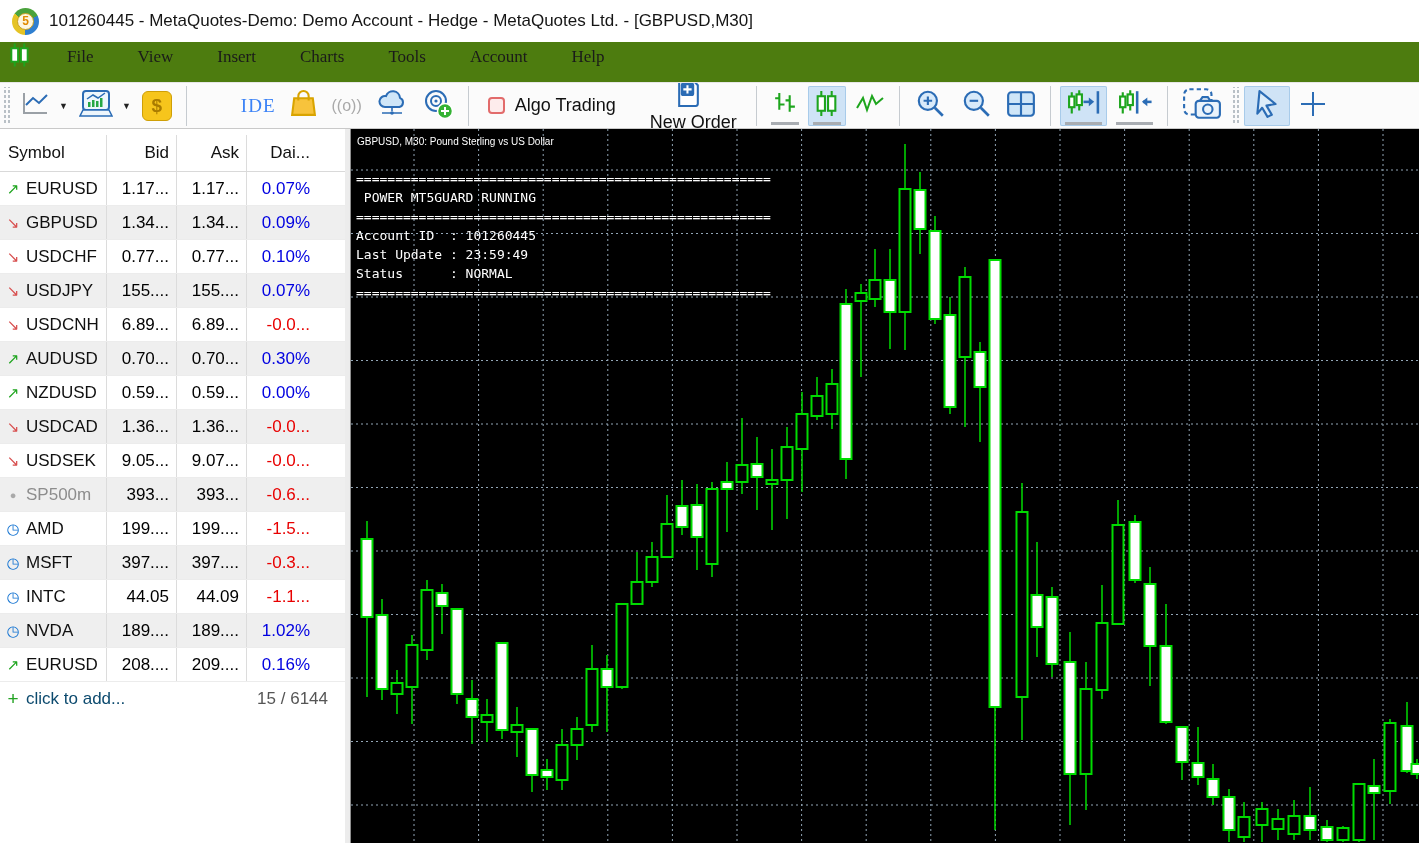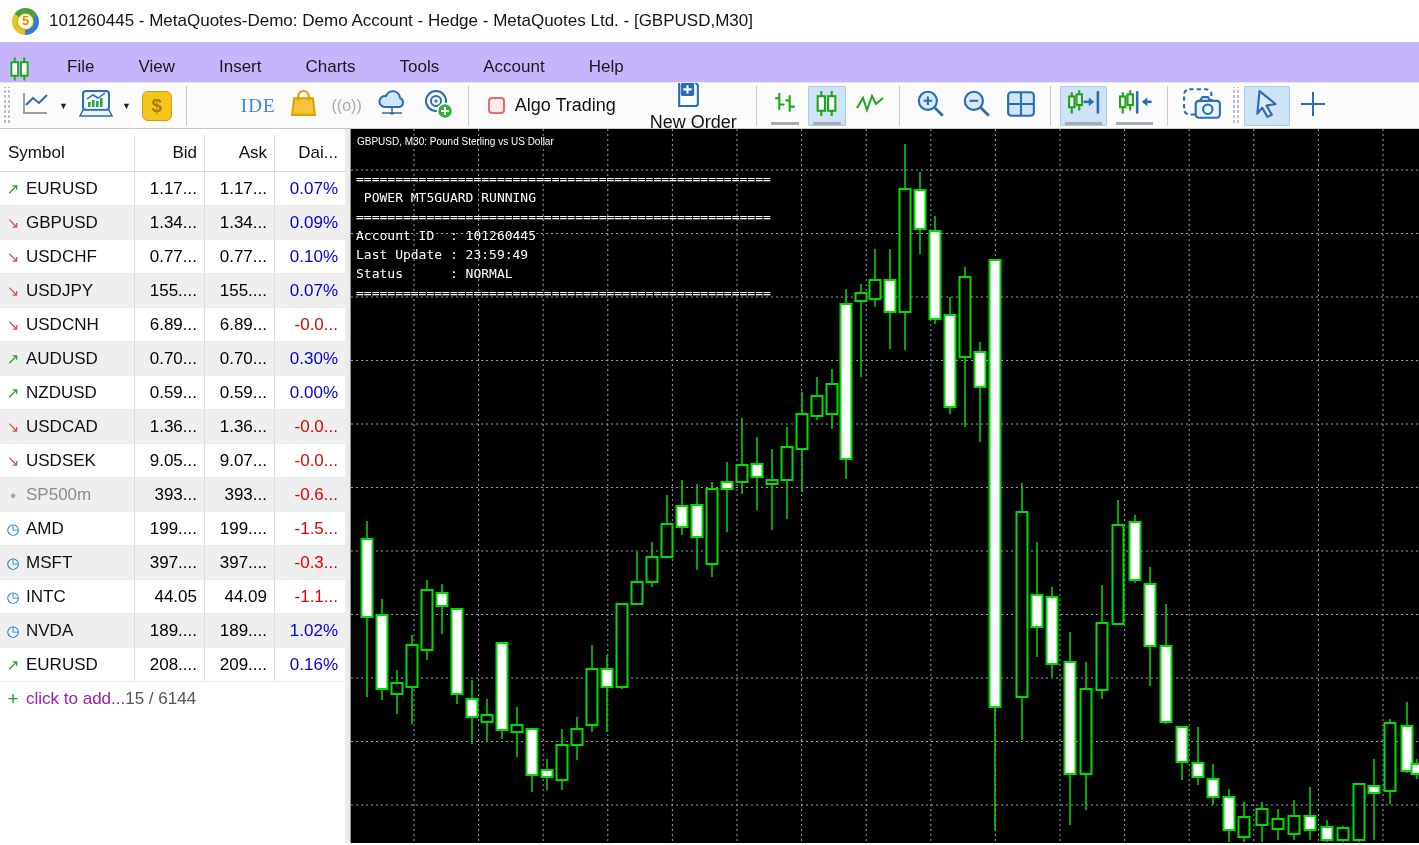--- a/index.html
+++ b/index.html
@@ -10,21 +10,21 @@
   .titlebar { height:42px; display:flex; align-items:center; padding-left:12px; background:#fff; }
   .mt5logo { width:27px; height:27px; border-radius:50%; position:relative; flex:0 0 auto;
              background:conic-gradient(from -55deg,#4aa23c 0 33%,#2f7fd0 33% 66%,#e5c325 66% 100%);
              display:flex; align-items:center; justify-content:center; }
   .mt5logo .logo5 { width:17px; height:17px; border-radius:50%; background:#fdf6e0; color:#e08a00;
                     font-size:12px; font-weight:bold; display:flex; align-items:center; justify-content:center;
                     border:1px solid #c8a020; }
   .title-text { margin-left:10px; font-size:17px; color:#151515; white-space:nowrap; }
 
   
-  .menubar { height:40px; display:flex; align-items:flex-end; background:#c4b5fd; padding-left:8px; }
+  .menubar { height:40px; display:flex; align-items:flex-start; background:#4d7c0f; padding-left:8px;font-family:Liberation Serif, serif; }
   .menu-candle-ico { margin-right:14px; display:flex; align-items:center; }
   .menu-item { font-size:17px; color:#1a1a1a; padding:5px 22px; cursor:default; }
 
   
   .toolbar { height:47px; display:flex; align-items:center; background:#fbfbfb;
              border-top:1px solid #e6e6e6; border-bottom:1px solid #c9c9c9; overflow:hidden; }
   .handle { width:9px; height:38px; margin:0 2px;
             background-image:radial-gradient(#b9c0c6 1.1px, transparent 1.2px);
             background-size:4px 5px; background-position:1px 2px; }
   .tsep { width:1px; height:40px; background:#c6cbd0; margin:0 7px; flex:0 0 auto; }
@@ -47,35 +47,35 @@
 
   
   .mw-title { height:31px; background:linear-gradient(#eef1f4,#d7dce1); border-bottom:1px solid #b9bfc6;
               display:flex; align-items:center; font-size:16px; color:#000; padding:0 6px 0 2px; }
   .mw-title-text { flex:1; }
   .mw-close { font-size:16px; color:#333; padding:0 6px; }
   .mw-header { display:flex; height:37px; align-items:center; font-size:17px; color:#111;
                border-bottom:1px solid #d9d9d9; }
   .col { border-right:1px solid #dcdcdc; height:100%; display:flex; align-items:center; }
   .col:last-child { border-right:none; }
-  .c-sym { width:135px; padding-left:8px; }
+  .c-sym { width:107px; padding-left:8px; }
   .c-bid, .c-ask { width:70px; justify-content:flex-end; padding-right:7px; }
   .c-chg { width:70px; justify-content:flex-end; padding-right:7px; }
   .mw-row { display:flex; height:34px; font-size:17px; border-bottom:1px solid #ececec; background:#fff; }
   .mw-row.alt { background:#efefef; }
   .mw-trend { width:26px; text-align:center; font-size:15px; }
   .t-up { color:#1fa51f; } .t-down { color:#d85050; } .t-dot { color:#a9a9a9; font-size:11px; } .t-clock { color:#1976d2; }
   .mw-sym { color:#101010; }
   .mw-sym.muted { color:#8d8d8d; }
   .mw-chg.pos { color:#0000e0; }
   .mw-chg.neg { color:#e80000; }
   .mw-footer { display:flex; height:34px; align-items:center; font-size:17px; }
   .mw-plus { color:#23a323; font-size:19px; width:26px; text-align:center; }
-  .mw-add { color:#a21caf; }
-  .mw-counter { flex:1; text-align:left; color:#555; padding-right:17px; }
+  .mw-add { color:#0c4a6e; }
+  .mw-counter { flex:1; text-align:right; color:#555; padding-right:17px; }
 
   
   .chart { position:relative; flex:1; background:#000; overflow:hidden; }
   .chart svg { position:absolute; inset:0; }
   .chart-header { position:absolute; top:7px; left:6px; color:#fff; font-size:10px; z-index:2; }
   .chart-overlay { position:absolute; top:40px; left:5px; color:#fff; z-index:2;
                    font-family:"DejaVu Sans Mono", monospace; font-size:13px; line-height:19px; }
 </style>
 </head>
 <body>

